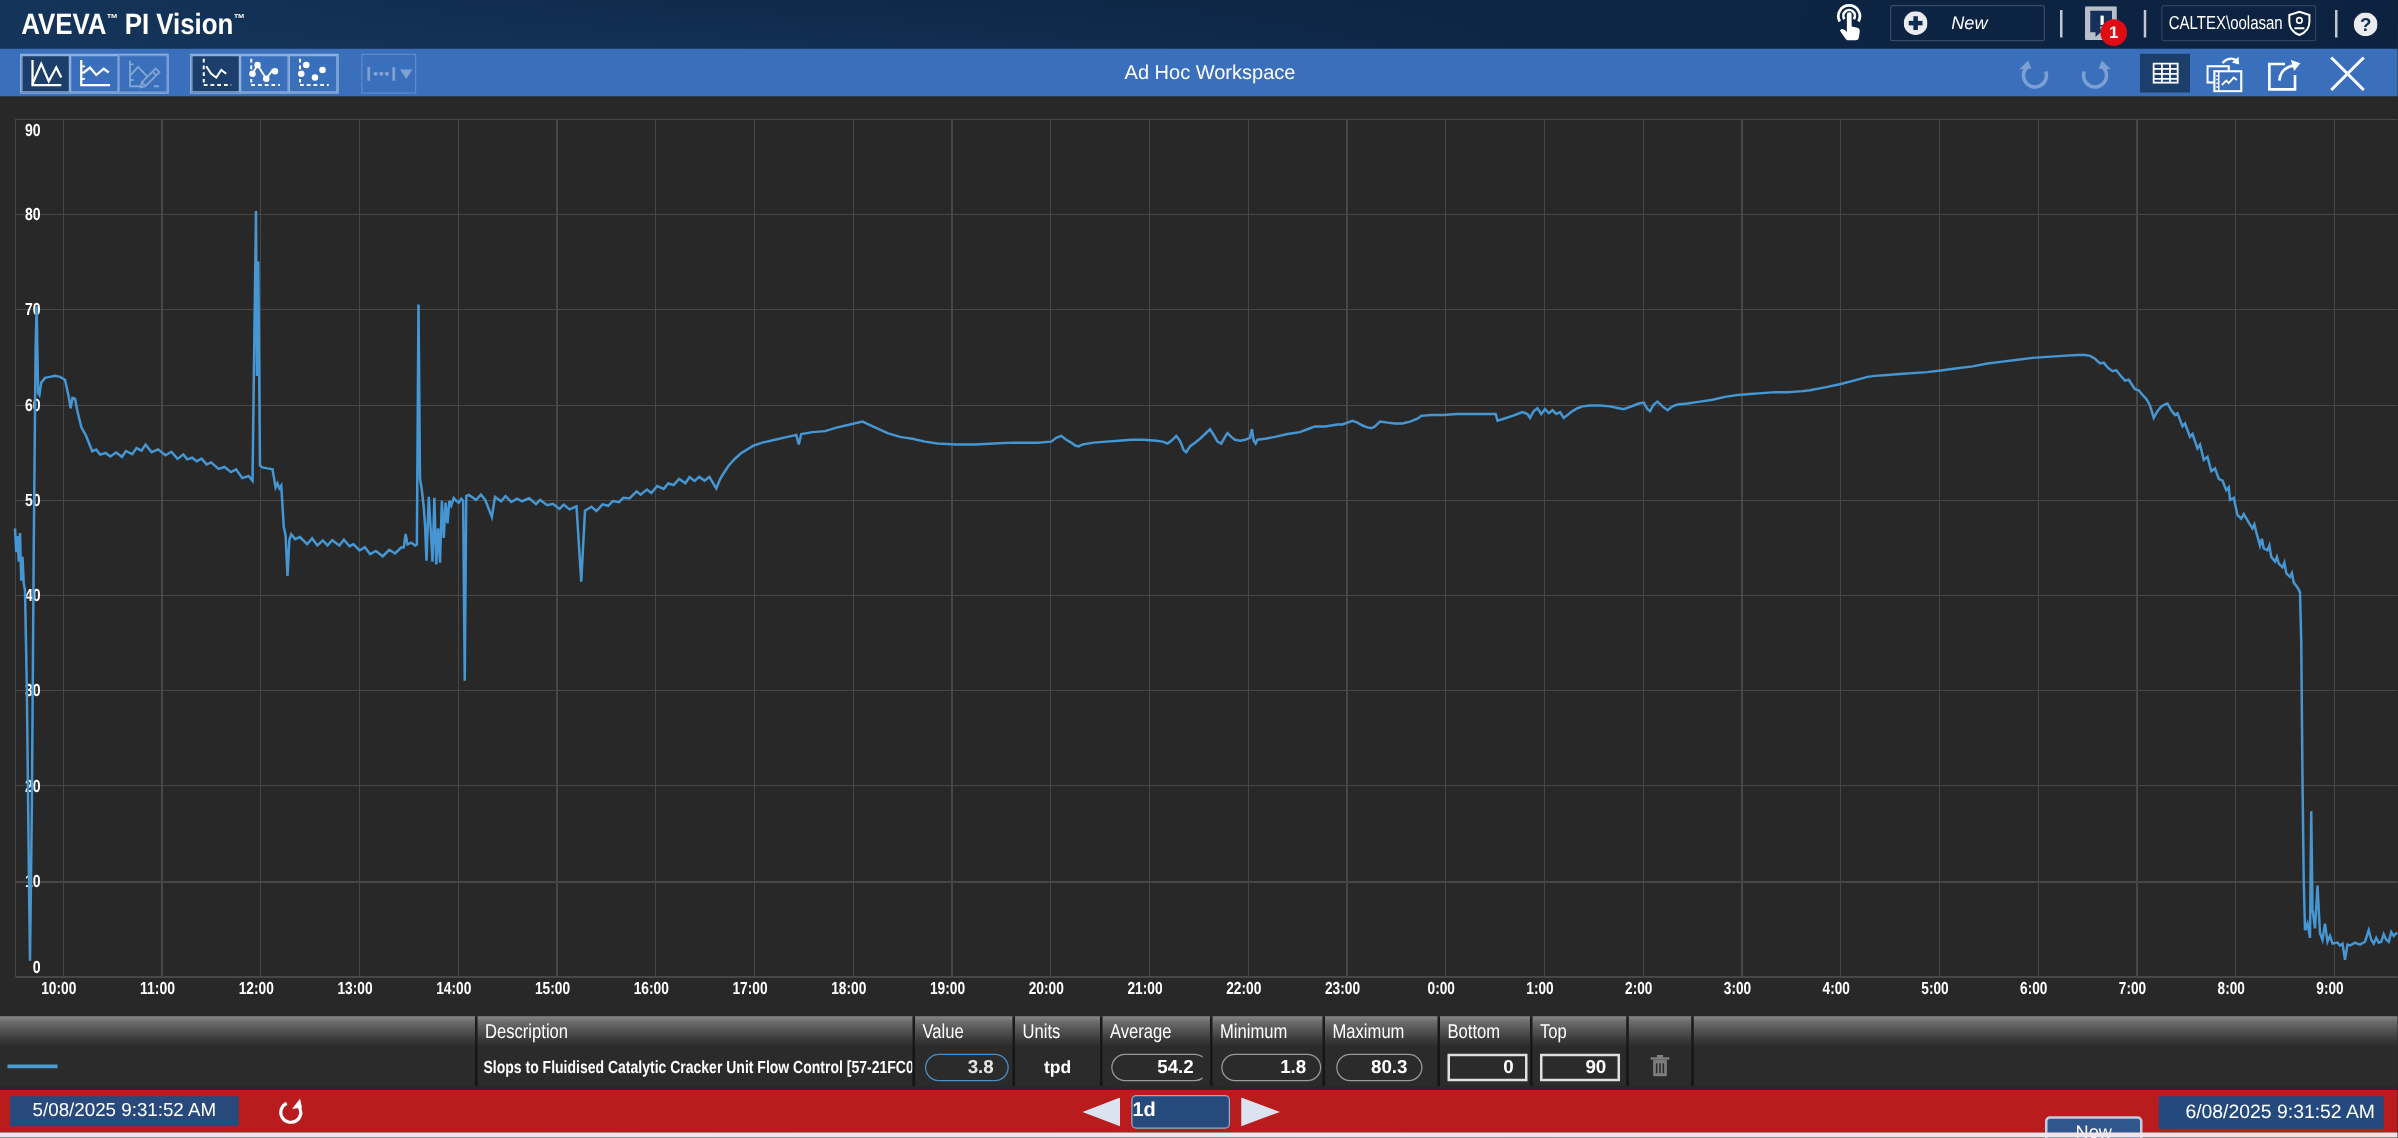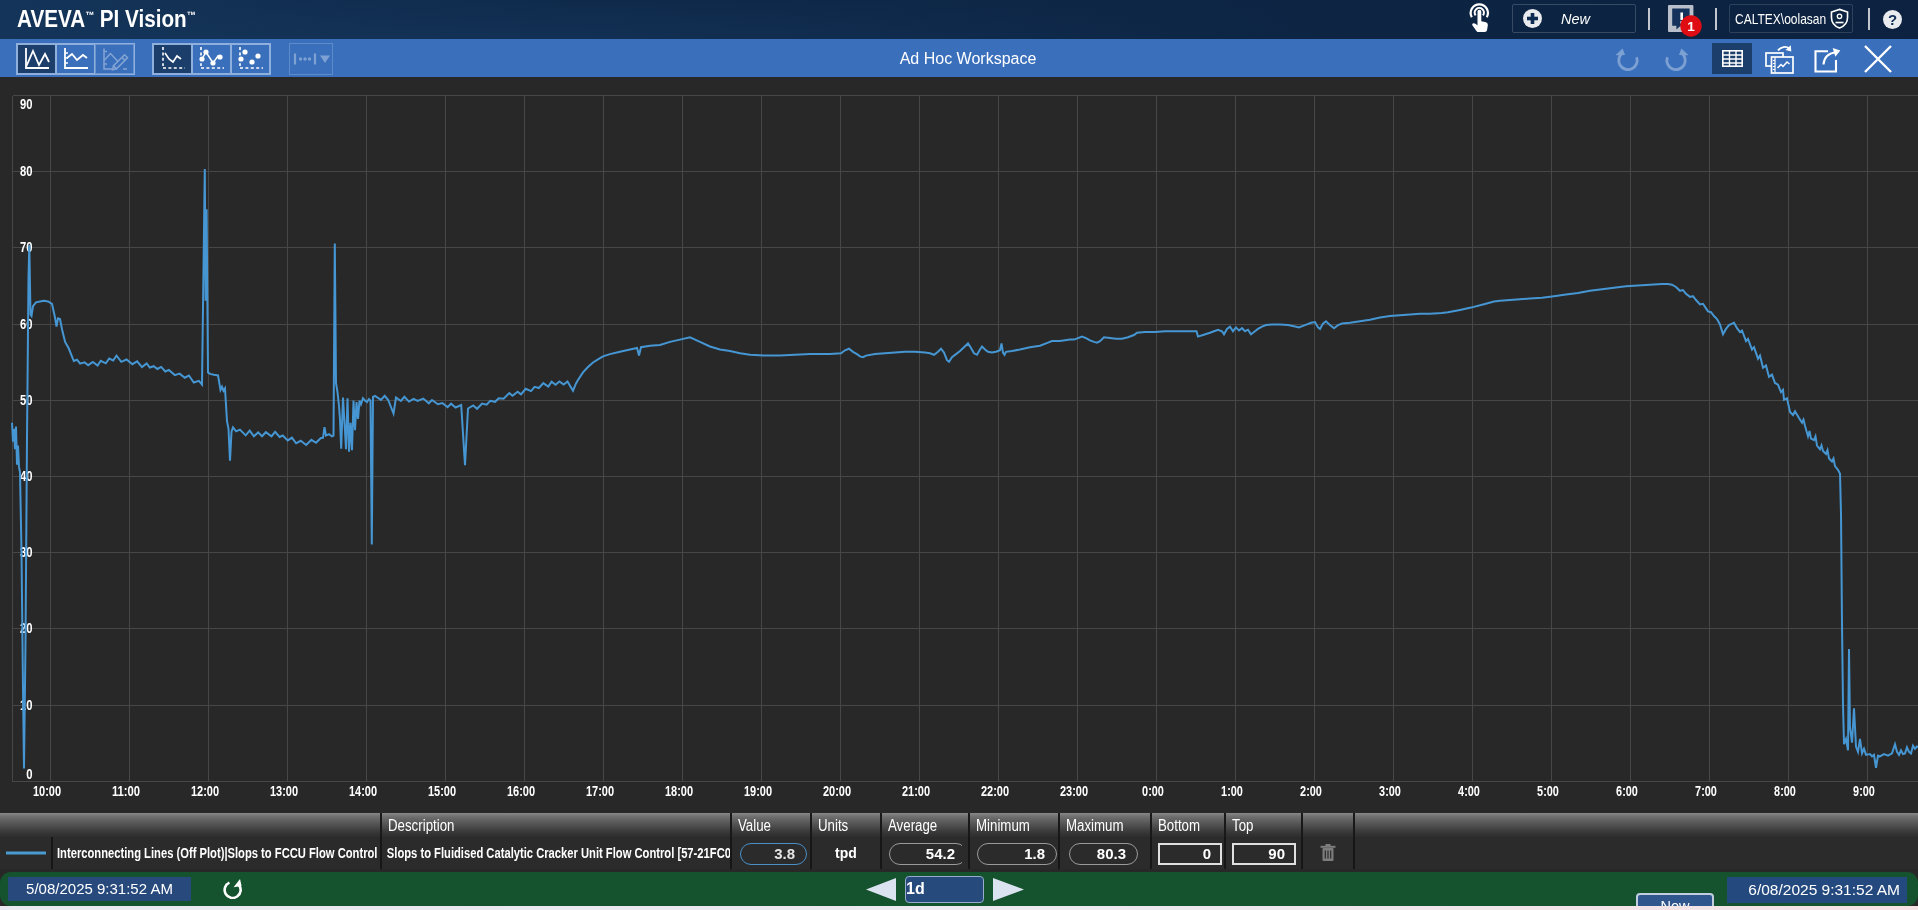--- a/index.html
+++ b/index.html
@@ -50,21 +50,21 @@
   #trow { position:absolute; left:0; top:24px; width:1918px; height:32px; background:#2b2b2b;
     color:#fff; font-weight:bold; }
   #trow .dc { position:absolute; top:0; height:32px; line-height:32px; border-left:2px solid #161616;
     overflow:hidden; white-space:nowrap; }
   .pill { position:absolute; top:6px; height:22px; border-radius:11px; border:1px solid #9a9a9a;
     line-height:20px; text-align:right; padding-right:11px; font-weight:bold; font-size:15px; }
   .boxin { position:absolute; top:6px; height:22px; border:2px solid #e0e0e0;
     line-height:18px; text-align:right; padding-right:9px; font-weight:bold; font-size:15px; }
 
   
-  #botbar { position:absolute; left:0; top:872px; width:1918px; height:34px; background:#14532d;border-radius:11px; }
+  #botbar { position:absolute; left:0; top:872px; width:1918px; height:34px; background:#b91c1c; }
   #botstrip { position:absolute; left:0; top:906px; width:1918px; height:4px; background:linear-gradient(90deg,#e9e9f1 0%,#ece9f0 55%,#f5e2e4 100%); }
   #dtleft { position:absolute; left:8px; top:5px; width:183px; height:24px; background:#27497c;
     color:#fff; font-size:15px; text-align:center; line-height:24px; }
   #dtright { position:absolute; left:1727px; top:5px; width:180px; height:26px; background:#24497e;
     color:#fff; font-size:15.5px; text-align:right; padding-right:7px; line-height:26px; }
   #nowbtn { position:absolute; left:1636px; top:5px; width:78px; height:26px;
     border:2px solid #c2cde0; border-radius:4px; background:#30568e; color:#fff;
     font-size:14.5px; text-align:center; line-height:22px;margin-top:16px; }
   #onedbox { position:absolute; left:905px; top:4px; width:79px; height:27px; background:#274a7d;
     border:1.5px solid #97abcd; border-radius:4px; color:#fff; font-size:16px; font-weight:bold;
@@ -318,21 +318,20 @@
     <div class="hc" style="left:1058px;width:92px;"><span style="display:inline-block;transform:scaleX(0.83);transform-origin:0 0;">Maximum</span></div>
     <div class="hc" style="left:1150px;width:74px;"><span style="display:inline-block;transform:scaleX(0.83);transform-origin:0 0;">Bottom</span></div>
     <div class="hc" style="left:1224px;width:77px;"><span style="display:inline-block;transform:scaleX(0.83);transform-origin:0 0;">Top</span></div>
     <div class="hc" style="left:1301px;width:52px;"></div>
     <div class="hc" style="left:1353px;width:565px;"></div>
   </div>
   <div id="trow">
     <svg class="abs" style="left:0;top:0" width="51" height="32">
         <path d="M6,16 H46" stroke="#4a9bd2" stroke-width="3"></path>
       </svg>
-    <div class="dc" style="left:51px;width:329px;font-size:14px;"><span style="display:inline-block;transform:scaleX(0.8);transform-origin:0 0;padding-left:5px;white-space:nowrap;">Interconnecting Lines (Off Plot)|Slops to FCCU Flow Control</span></div>
     <div class="dc" style="left:380px;width:350px;font-size:14px;"><span style="display:inline-block;transform:scaleX(0.8);transform-origin:0 0;padding-left:6px;white-space:nowrap;">Slops to Fluidised Catalytic Cracker Unit Flow Control [57-21FC0</span></div>
     <div class="dc" style="left:730px;width:80px;">
         <span class="pill" style="left:8px;width:67px;border-color:#4a90c8;color:#e5e5e5;">3.8</span>
       </div>
     <div class="dc" style="left:810px;width:70px;text-align:center;">tpd</div>
     <div class="dc" style="left:880px;width:82px;">
         <span class="pill" style="left:7px;width:78px;">54.2</span>
       </div>
     <div class="dc" style="left:968px;width:90px;">
         <span class="pill" style="left:7px;width:80px;">1.8</span>

